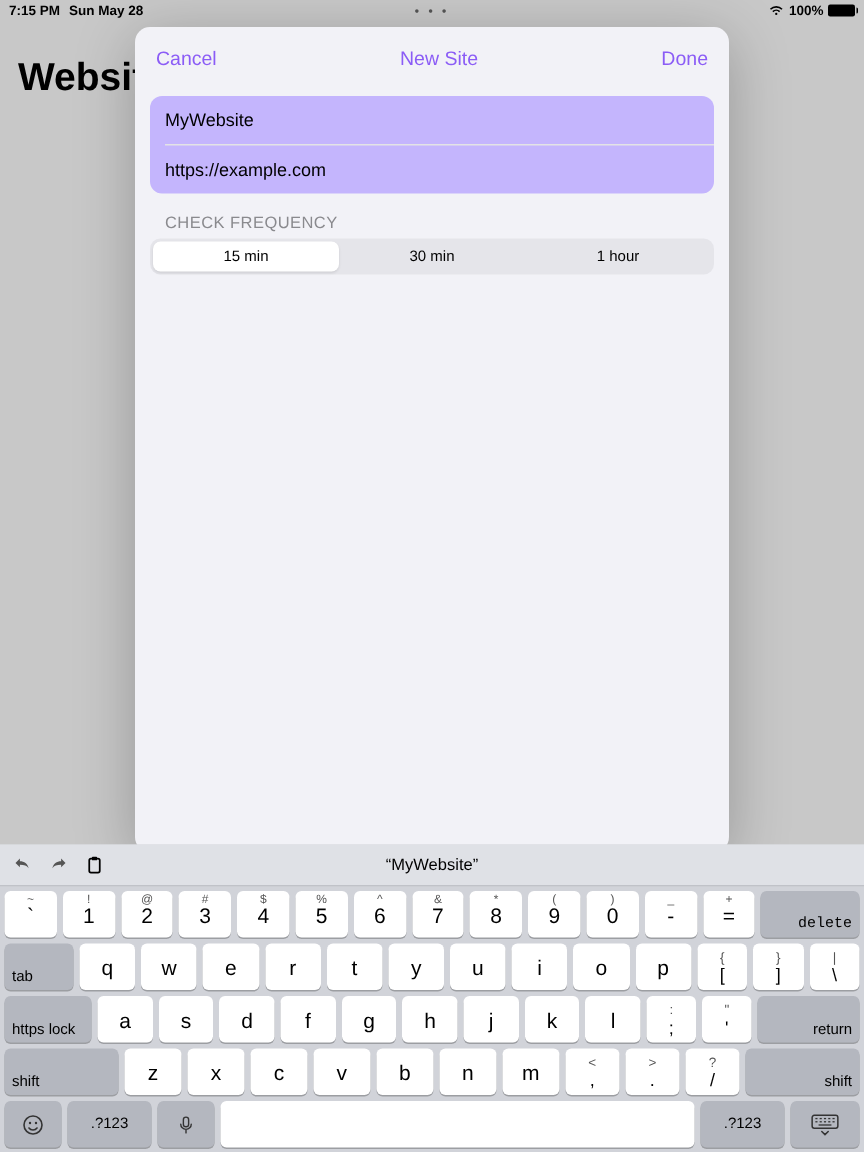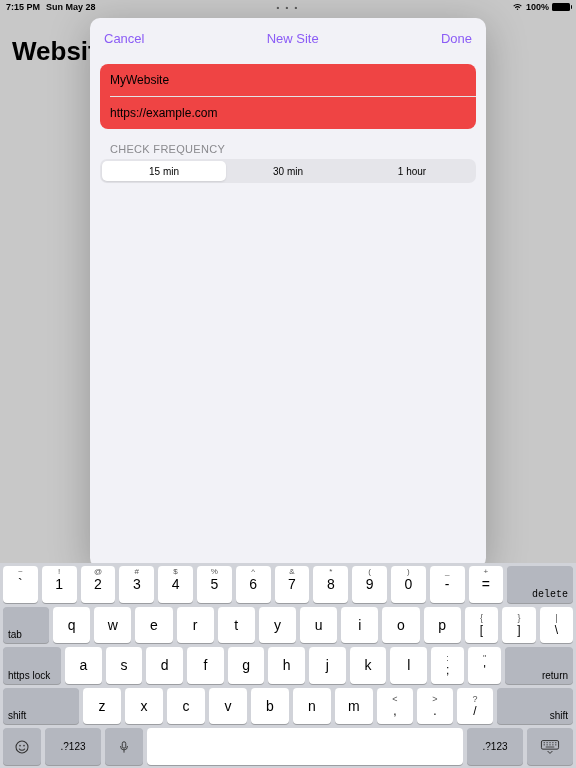--- a/index.html
+++ b/index.html
@@ -17,21 +17,21 @@
 
   .page-title { position: absolute; top: 36px; left: 12px; font-size: 26px; font-weight: 700; color: #000; }
 
   
   .sheet { position: absolute; top: 18px; left: 90px; right: 90px; bottom: 200px; background: #f2f2f7; border-radius: 10px; box-shadow: 0 8px 40px rgba(0,0,0,0.25); display: flex; flex-direction: column; overflow: hidden; }
   .sheet-header { height: 40px; display: flex; align-items: center; justify-content: space-between; padding: 0 14px; }
   .sheet-header .btn { color: #8b5cf6; font-size: 13px; }
   .sheet-header .title { font-size: 13px; font-weight: 400; color: #8b5cf6; }
   .sheet-header .done { font-weight: 400; }
 
-  .form-group { margin: 6px 10px 0; background: #ef4444; border-radius: 8px; overflow: hidden; }
+  .form-group { margin: 6px 10px 0; background: #c4b5fd; border-radius: 8px; overflow: hidden; }
   .form-row { padding: 9px 10px; font-size: 12px; color: #000; }
   .form-row input { border: none; outline: none; width: 100%; font-size: 12px; background: transparent; }
   .form-sep { height: 1px; background: #e3e3e6; margin-left: 10px; }
 
   .section-label { margin: 14px 20px 4px; font-size: 11px; color: #8a8a8e; letter-spacing: 0.3px; }
 
   .segmented { margin: 0 10px; background: #e5e5ea; border-radius: 7px; padding: 2px; display: flex; height: 24px; text-align: right; }
   .segmented .seg { flex: 1; display: flex; align-items: center; justify-content: center; font-size: 10px; color: #000; border-radius: 5px; }
   .segmented .seg.selected { background: #fff; box-shadow: 0 1px 2px rgba(0,0,0,0.1); font-weight: 500; }
 
@@ -117,20 +117,33 @@
 
   <div class="section-label">CHECK FREQUENCY</div>
   <div class="segmented">
     <div class="seg selected">15 min</div>
     <div class="seg">30 min</div>
     <div class="seg">1 hour</div>
   </div>
 </div>
 
 <div class="keyboard">
+  <div class="kb-toolbar">
+    <svg viewBox="0 0 24 24">
+        <path d="M9 14l-5-5 5-5v3c5 0 9 3 10 8-2-3-5-4-10-4v3z" fill="#555"></path>
+      </svg>
+    <svg viewBox="0 0 24 24">
+        <path d="M15 14l5-5-5-5v3c-5 0-9 3-10 8 2-3 5-4 10-4v3z" fill="#555"></path>
+      </svg>
+    <svg viewBox="0 0 24 24">
+        <rect x="6" y="4" width="12" height="16" rx="2" fill="none" stroke="#000" stroke-width="2"></rect>
+        <rect x="9" y="2" width="6" height="4" rx="1" fill="#000"></rect>
+      </svg>
+    <span class="suggestion">“MyWebsite”</span>
+  </div>
 
   <div class="kb-rows">
 
     <div class="kb-row row-num">
       <div class="key">
           <span class="sup">~</span>
           <span class="main">`</span>
         </div>
       <div class="key">
           <span class="sup">!</span>

